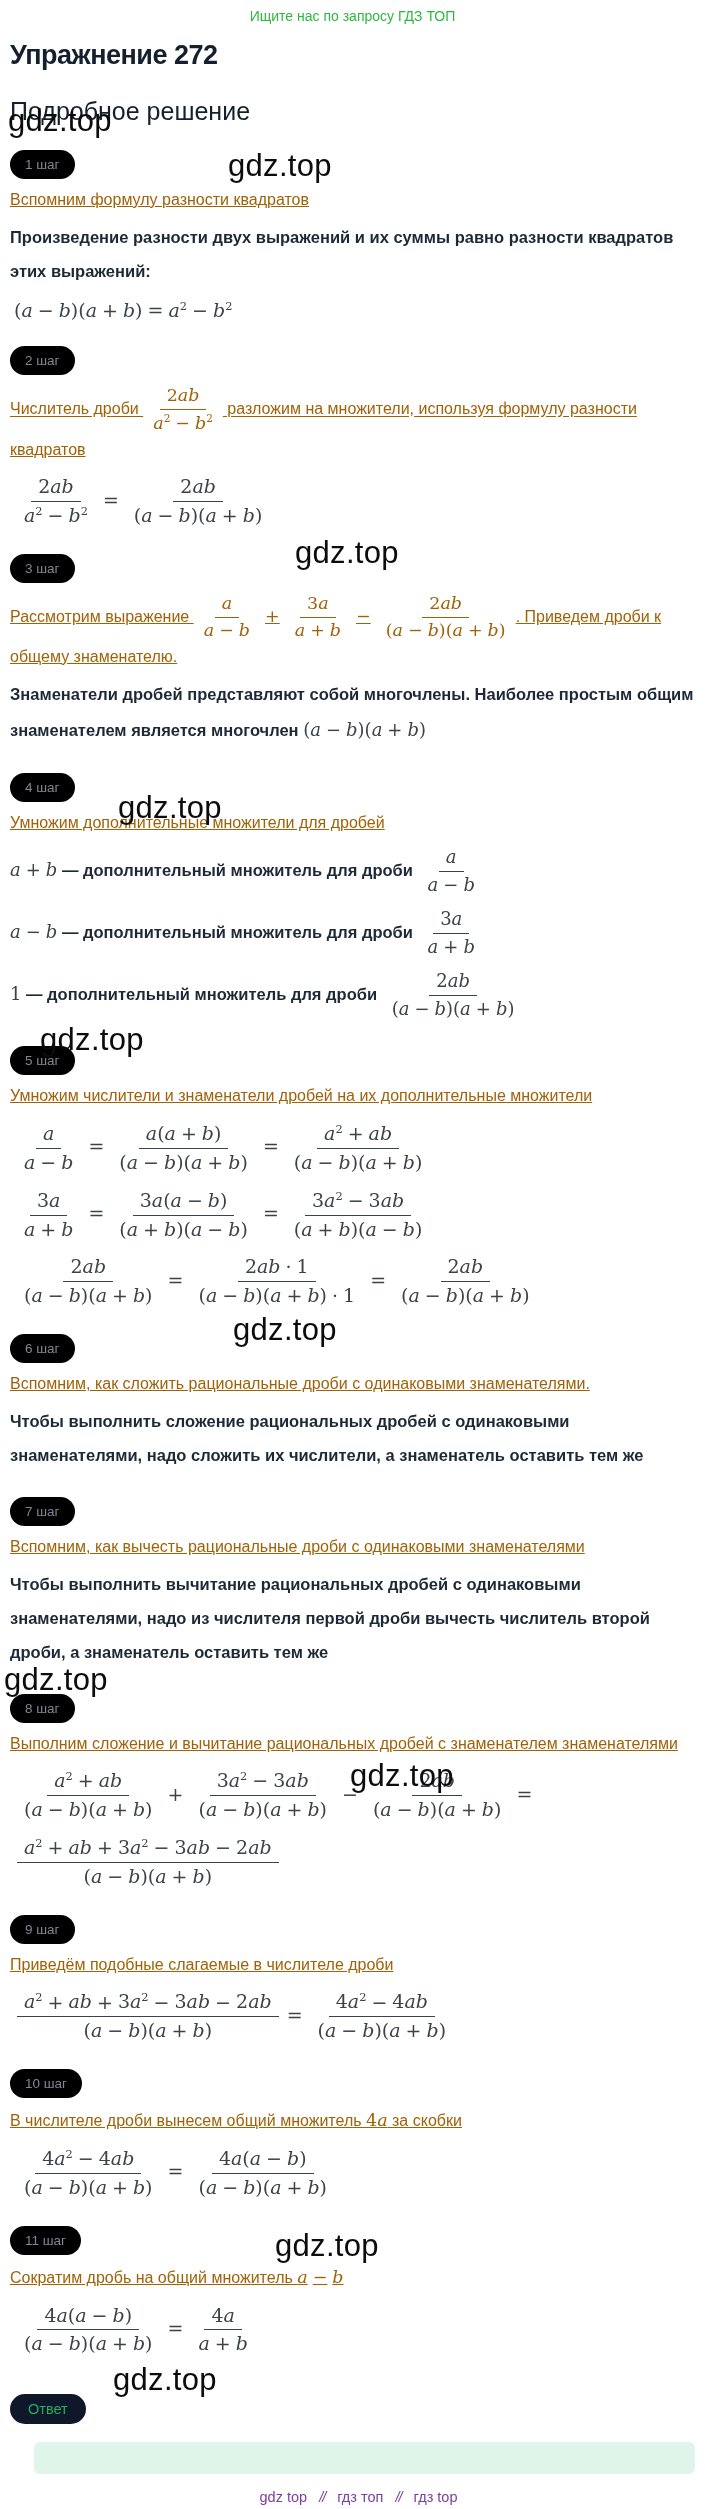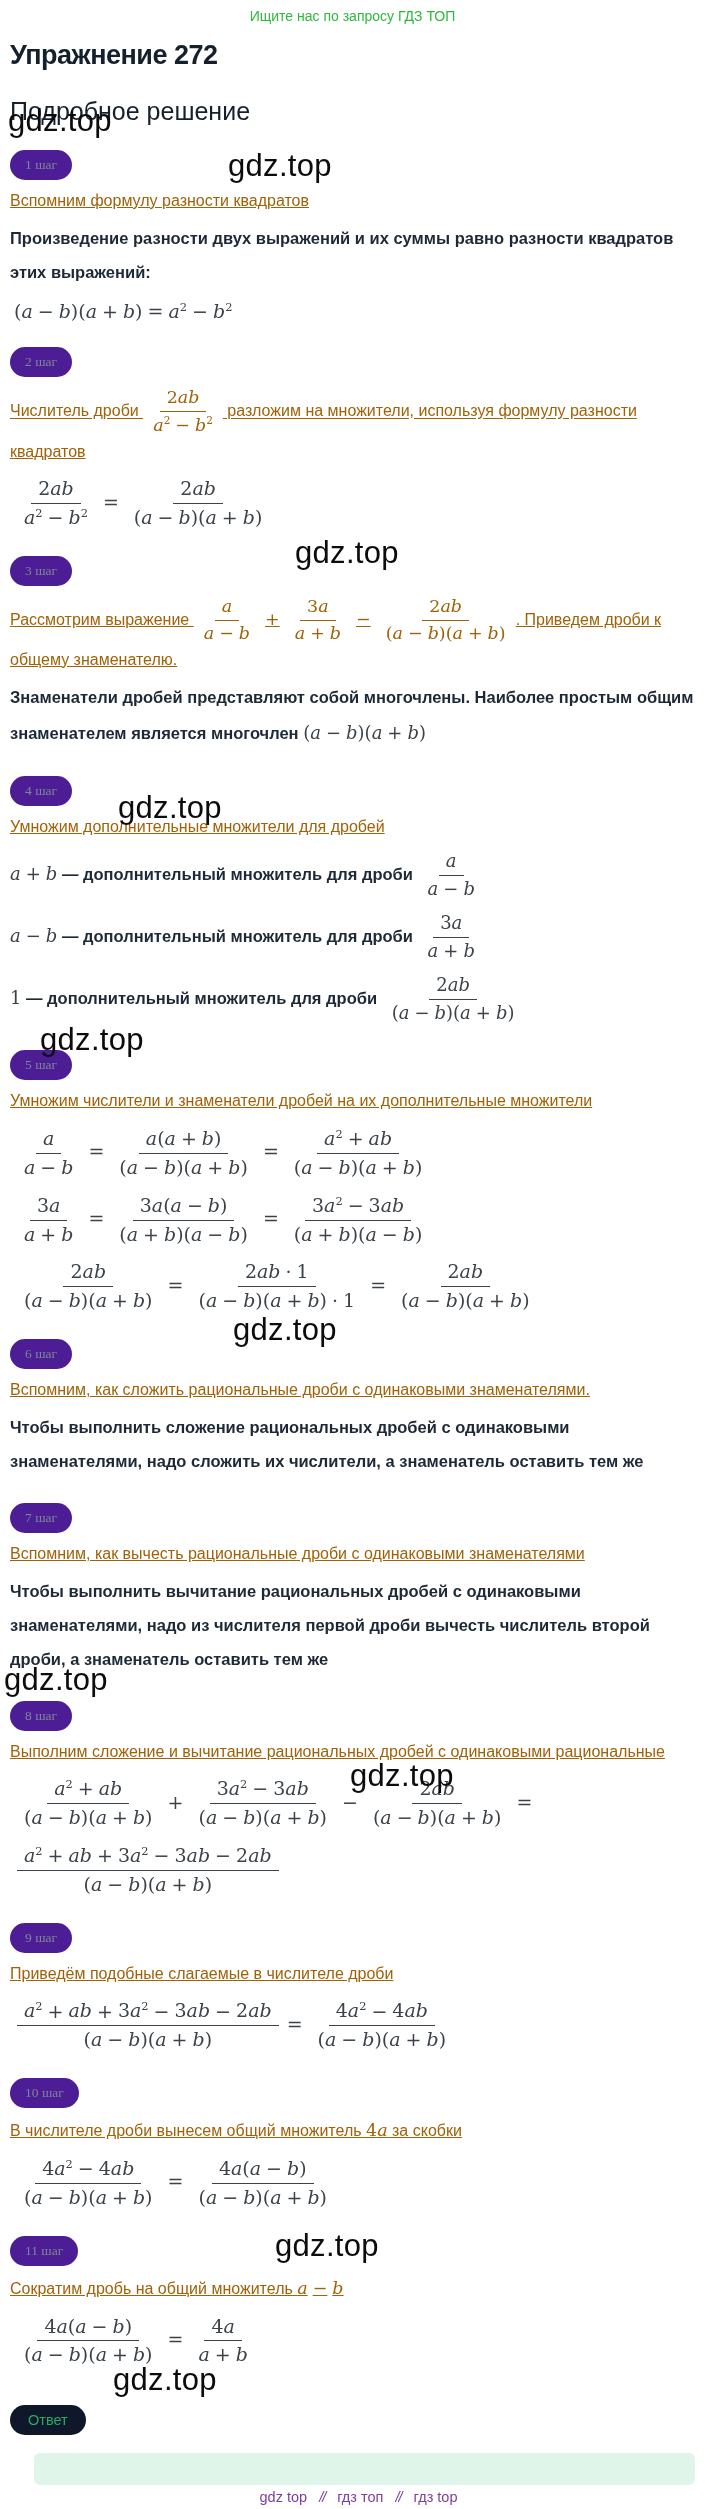--- a/index.html
+++ b/index.html
@@ -13,21 +13,21 @@
   .tabs-row{display:flex;align-items:flex-end;margin-top:30px;}
   .subtasks-label{font-size:18px;color:#1b2733;padding-bottom:10px;}
   .tabs{flex:1;display:flex;gap:46px;margin-left:34px;border-bottom:1px solid #e8ebee;padding:0 0 12px 4px;}
   .tab{font-size:17px;color:#2a3642;cursor:pointer;position:relative;}
   .tab.active{color:#42a4dc;}
   .tab.active::after{content:"";position:absolute;left:-9px;right:-9px;bottom:-13px;height:3px;background:#42a4dc;}
 
   .solution-heading{font-size:25px;font-weight:400;color:#15202d;margin:26px 0 8px 0;}
 
   .step{margin-top:24px;}
-  .step-badge{display:inline-block;background:#4c1d95;color:#7e8793;font-size:13.5px;padding:7px 15px;border-radius:18px;font-family:Liberation Serif, serif;}
+  .step-badge{display:inline-block;background:#000000;color:#7e8793;font-size:13.5px;padding:7px 15px;border-radius:18px;}
   .blk-gray{color:#a16207;font-size:16px;line-height:1.65;margin:8px 0;text-decoration:underline;}
   .blk-bold{color:#1d2936;font-weight:700;font-size:16.5px;line-height:2.05;margin:8px 0;}
   .blk-math{font-size:19px;color:#3b4249;margin:10px 0;padding-left:4px;}
 
   .math{font-family:"DejaVu Serif",serif;white-space:nowrap;}
   .blk-gray .math{font-size:17.5px;}
   .blk-bold .math{font-family:"DejaVu Serif",serif;font-weight:400;font-size:18px;color:#3b4249;}
   .math .mi{font-style:italic;}
   .math .mo{padding:0 5px;}
   .math sup{font-size:0.6em;}
@@ -124,21 +124,21 @@
                 <span class="fden"><span>(</span><span class="mi">a</span><span class="mo">−</span><span class="mi">b</span><span>)</span><span>(</span><span class="mi">a</span><span class="mo">+</span><span class="mi">b</span><span>)</span></span>
               </span></span><span class="math"><span class="mo">=</span></span><span class="math"><span class="frac">
                 <span class="fnum"><span>2</span><span class="mi">a</span><span class="mi">b</span><span class="mo">·</span><span>1</span></span>
                 <span class="fden"><span>(</span><span class="mi">a</span><span class="mo">−</span><span class="mi">b</span><span>)</span><span>(</span><span class="mi">a</span><span class="mo">+</span><span class="mi">b</span><span>)</span><span class="mo">·</span><span>1</span></span>
               </span></span><span class="math"><span class="mo">=</span></span><span class="math"><span class="frac">
                 <span class="fnum"><span>2</span><span class="mi">a</span><span class="mi">b</span></span>
                 <span class="fden"><span>(</span><span class="mi">a</span><span class="mo">−</span><span class="mi">b</span><span>)</span><span>(</span><span class="mi">a</span><span class="mo">+</span><span class="mi">b</span><span>)</span></span>
               </span></span></div></section>
         <section class="step"><span class="step-badge">6 шаг</span><p class="blk-gray">Вспомним, как сложить рациональные дроби с одинаковыми знаменателями.</p><p class="blk-bold">Чтобы выполнить сложение рациональных дробей с одинаковыми знаменателями, надо сложить их числители, а знаменатель оставить тем же</p></section>
         <section class="step"><span class="step-badge">7 шаг</span><p class="blk-gray">Вспомним, как вычесть рациональные дроби с одинаковыми знаменателями</p><p class="blk-bold">Чтобы выполнить вычитание рациональных дробей с одинаковыми знаменателями, надо из числителя первой дроби вычесть числитель второй дроби, а знаменатель оставить тем же</p></section>
-        <section class="step"><span class="step-badge">8 шаг</span><p class="blk-gray">Выполним сложение и вычитание рациональных дробей с одинаковыми рациональные</p><div class="blk-math"><span class="math"><span class="frac">
+        <section class="step"><span class="step-badge">8 шаг</span><p class="blk-gray">Выполним сложение и вычитание рациональных дробей с знаменателем знаменателями</p><div class="blk-math"><span class="math"><span class="frac">
                 <span class="fnum"><span class="mi">a</span><sup>2</sup><span class="mo">+</span><span class="mi">a</span><span class="mi">b</span></span>
                 <span class="fden"><span>(</span><span class="mi">a</span><span class="mo">−</span><span class="mi">b</span><span>)</span><span>(</span><span class="mi">a</span><span class="mo">+</span><span class="mi">b</span><span>)</span></span>
               </span></span><span class="math"><span class="mo">+</span></span><span class="math"><span class="frac">
                 <span class="fnum"><span>3</span><span class="mi">a</span><sup>2</sup><span class="mo">−</span><span>3</span><span class="mi">a</span><span class="mi">b</span></span>
                 <span class="fden"><span>(</span><span class="mi">a</span><span class="mo">−</span><span class="mi">b</span><span>)</span><span>(</span><span class="mi">a</span><span class="mo">+</span><span class="mi">b</span><span>)</span></span>
               </span></span><span class="math"><span class="mo">−</span></span><span class="math"><span class="frac">
                 <span class="fnum"><span>2</span><span class="mi">a</span><span class="mi">b</span></span>
                 <span class="fden"><span>(</span><span class="mi">a</span><span class="mo">−</span><span class="mi">b</span><span>)</span><span>(</span><span class="mi">a</span><span class="mo">+</span><span class="mi">b</span><span>)</span></span>
               </span></span><span class="math"><span class="mo">=</span></span></div><div class="blk-math"><span class="math"><span class="frac">
                 <span class="fnum"><span class="mi">a</span><sup>2</sup><span class="mo">+</span><span class="mi">a</span><span class="mi">b</span><span class="mo">+</span><span>3</span><span class="mi">a</span><sup>2</sup><span class="mo">−</span><span>3</span><span class="mi">a</span><span class="mi">b</span><span class="mo">−</span><span>2</span><span class="mi">a</span><span class="mi">b</span></span>

